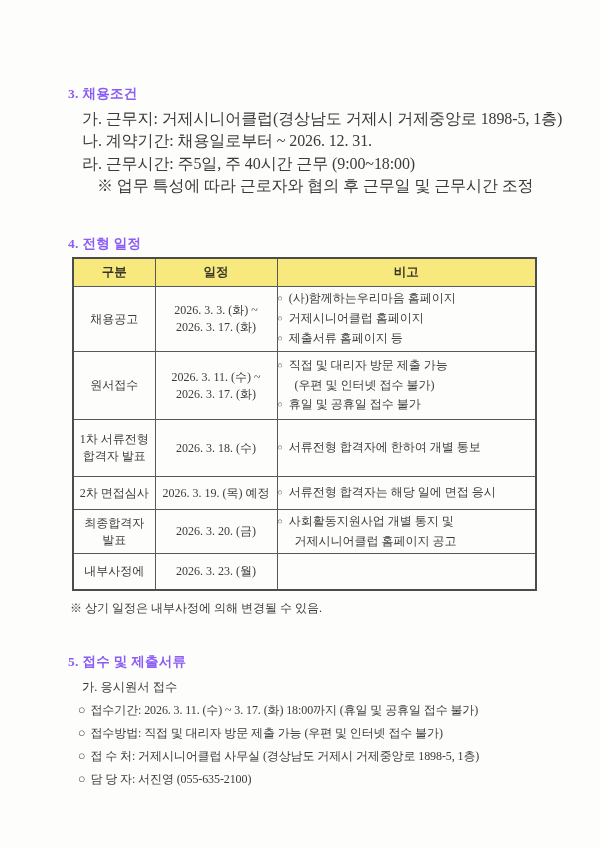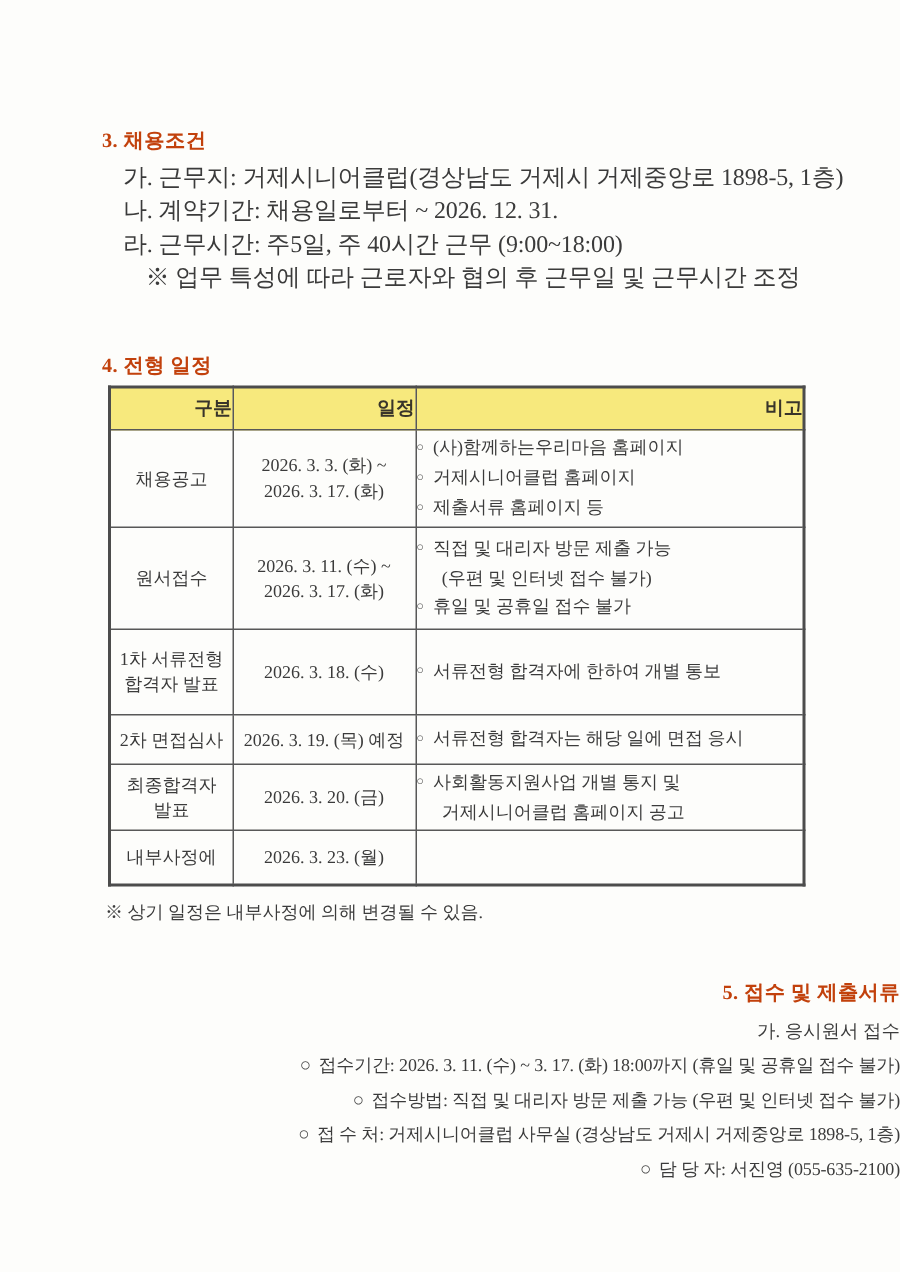--- a/index.html
+++ b/index.html
@@ -14,21 +14,21 @@
     background:#fdfdfb;
     color:#3b3b3b;
     overflow:hidden;
     box-sizing:border-box;
     padding-top:86px;
   }
   .sec-title{
     margin:0 0 0 68px;
     font-size:13.5px;
     font-weight:bold;
-    color:#c2410c;
+    color:#8b5cf6;
     line-height:16px;
     white-space:nowrap;
     letter-spacing:0.3px;
   }
   .s3-items{margin:6px 0 0 82px;}
   .doc-line{
     font-size:16px;
     line-height:22.3px;
     white-space:nowrap;
     letter-spacing:-0.1px;
@@ -49,21 +49,20 @@
     font-size:12px;
     color:#3b3b3b;
     vertical-align:middle;
   }
   table.sched th{
     background:#f7e97d;
     font-weight:bold;
     height:27px;
     font-size:12.5px;
     color:#38342a;
-    text-align:right;
   }
   .col-cat{width:82px;}
   .col-sch{width:122px;}
   .col-rem{width:259px;}
   td.cat, td.sch{text-align:center;line-height:17px;}
   td.rem{padding:5px 4px 5px 8px;}
   .rem-line{
     line-height:19px;
     white-space:nowrap;
   }
@@ -80,21 +79,21 @@
   .r2{height:57px;}
   .r3{height:33px;}
   .r4{height:44px;}
   .r5{height:36px;}
   .tbl-footnote{
     margin:6px 0 0 70px;
     font-size:12px;
     line-height:22px;
     white-space:nowrap;
   }
-  .sec5{margin-top:35px;text-align:right;}
+  .sec5{margin-top:35px;}
   .s5-sub{
     margin:6px 0 0 82px;
     font-size:12.3px;
     line-height:22px;
     white-space:nowrap;
   }
   .s5-items{margin:1px 0 0 78px;}
   .s5-line{
     font-size:12px;
     line-height:23px;

